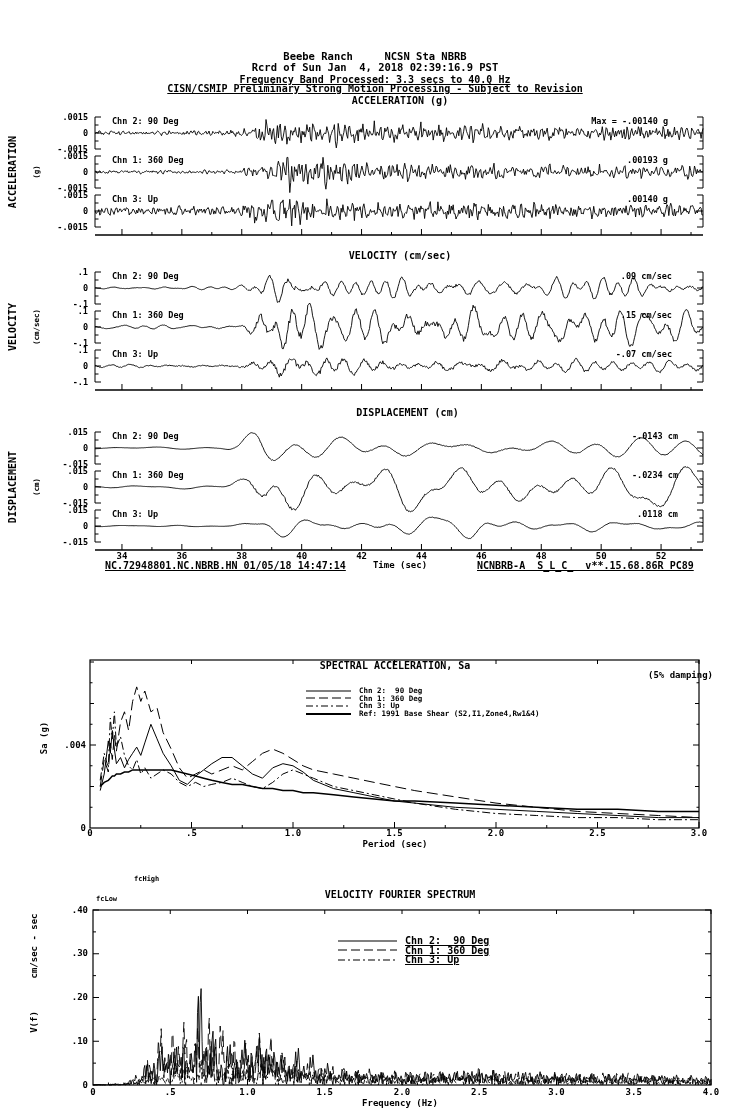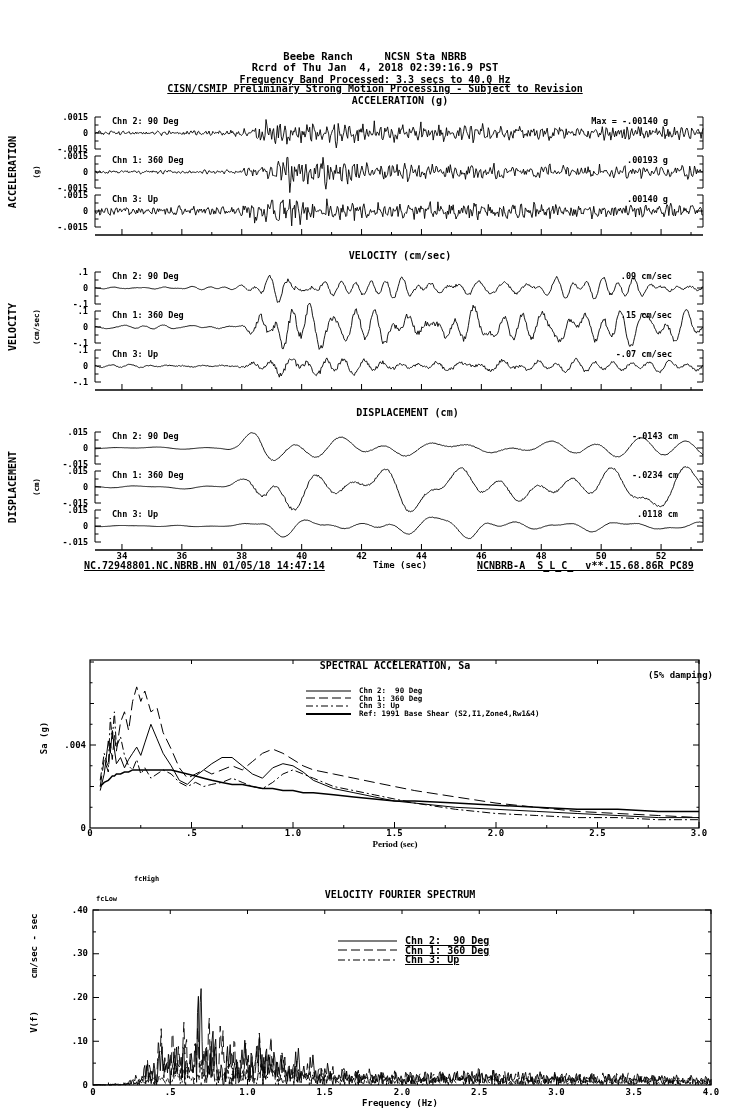--- a/index.html
+++ b/index.html
@@ -385,43 +385,43 @@
     <text x="633.75" y="1092" text-anchor="middle" dominant-baseline="middle" class="big">3.5</text>
     <text x="711" y="1092" text-anchor="middle" dominant-baseline="middle" class="big">4.0</text>
     <text x="88" y="910" text-anchor="end" dominant-baseline="middle" class="big">.40</text>
     <text x="88" y="953.75" text-anchor="end" dominant-baseline="middle" class="big">.30</text>
     <text x="88" y="997.5" text-anchor="end" dominant-baseline="middle" class="big">.20</text>
     <text x="88" y="1041.25" text-anchor="end" dominant-baseline="middle" class="big">.10</text>
     <text x="88" y="1085" text-anchor="end" dominant-baseline="middle" class="big">0</text>
   </svg>
 
 <div class="t f11 c" style="left:375px;top:51px;">Beebe Ranch     NCSN Sta NBRB</div>
-<div class="t f11 c" style="left:375px;top:62px;">Rcrd of Thu Jan  4, 2018 02:39:16.9 PST</div>
+<div class="t f11 c" style="left:375px;top:62px;">Rcrd of Sun Jan  4, 2018 02:39:16.9 PST</div>
 <div class="t f8 c" style="left:375px;top:75px;">Frequency Band Processed: 3.3 secs to 40.0 Hz</div>
 <div class="t f8 c" style="left:375px;top:84px;">CISN/CSMIP Preliminary Strong Motion Processing - Subject to Revision</div>
 
 <div class="t f10 c" style="left:400px;top:96px;">ACCELERATION (g)</div>
 <div class="t f10 c" style="left:400px;top:251px;">VELOCITY (cm/sec)</div>
 <div class="t f10 c" style="left:400px;top:408px;padding-left:15px;">DISPLACEMENT (cm)</div>
 
 <div class="vlabel f10" style="left:12px;top:172px;">ACCELERATION</div>
 <div class="vlabel f75" style="left:36px;top:172px;">(g)</div>
 <div class="vlabel f10" style="left:12px;top:327px;">VELOCITY</div>
 <div class="vlabel f75" style="left:36px;top:327px;">(cm/sec)</div>
 <div class="vlabel f10" style="left:12px;top:487px;">DISPLACEMENT</div>
 <div class="vlabel f75" style="left:36px;top:487px;">(cm)</div>
 
 <div class="t f9 c" style="left:400px;top:561px;">Time (sec)</div>
-<div class="t f8" style="left:84px;top:561px;">NC.72948801.NC.NBRB.HN 01/05/18 14:47:14</div>
+<div class="t f8" style="left:105px;top:561px;">NC.72948801.NC.NBRB.HN 01/05/18 14:47:14</div>
 <div class="t f8" style="left:477px;top:561px;text-align:right;">NCNBRB-A  S_L_C_  v**.15.68.86R PC89</div>
 
 <div class="t f10 c" style="left:395px;top:661px;">SPECTRAL ACCELERATION, Sa</div>
 <div class="t f9 r" style="left:697px;top:671px;">(5% damping)</div>
 <div class="vlabel f9" style="left:44px;top:738px;">Sa (g)</div>
-<div class="t f9 c" style="left:395px;top:840px;font-family:Liberation Serif, serif;">Period (sec)</div>
+<div class="t f9 c" style="left:395px;top:840px;">Period (sec)</div>
 
 <div class="legend" style="left:305px;top:687px;">
   <div class="lrow f75" style="height:7.6px;">
     <span class="ls-solid"><svg width="47" height="6">
           <line x1="1" y1="3" x2="46" y2="3"></line>
         </svg></span>
     <span>Chn 2:  90 Deg</span>
   </div>
   <div class="lrow f75" style="height:7.6px;">
     <span class="ls-dash"><svg width="47" height="6">

